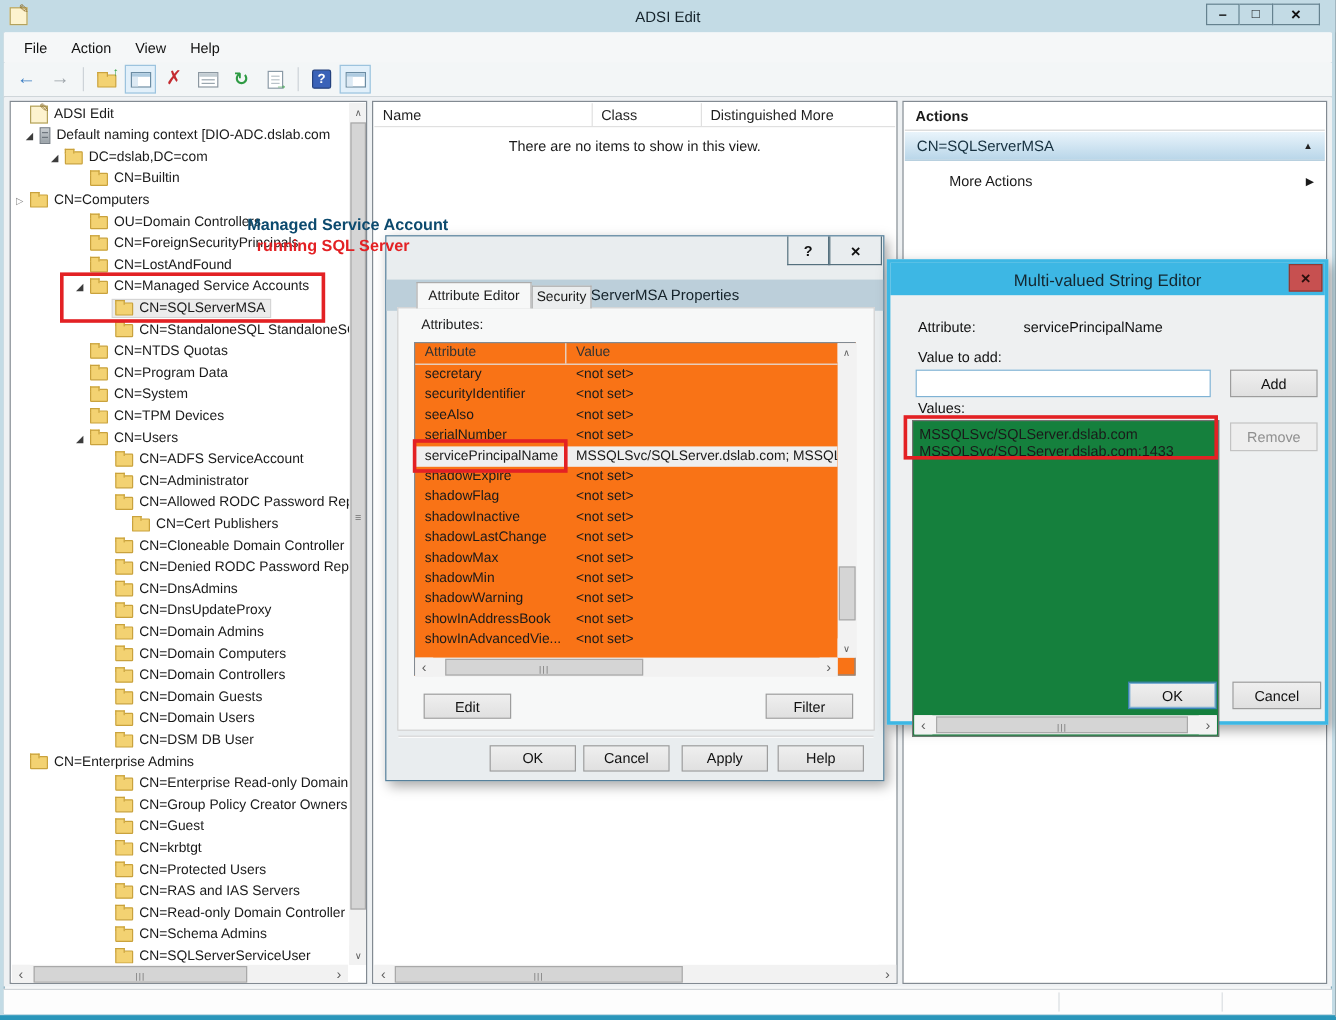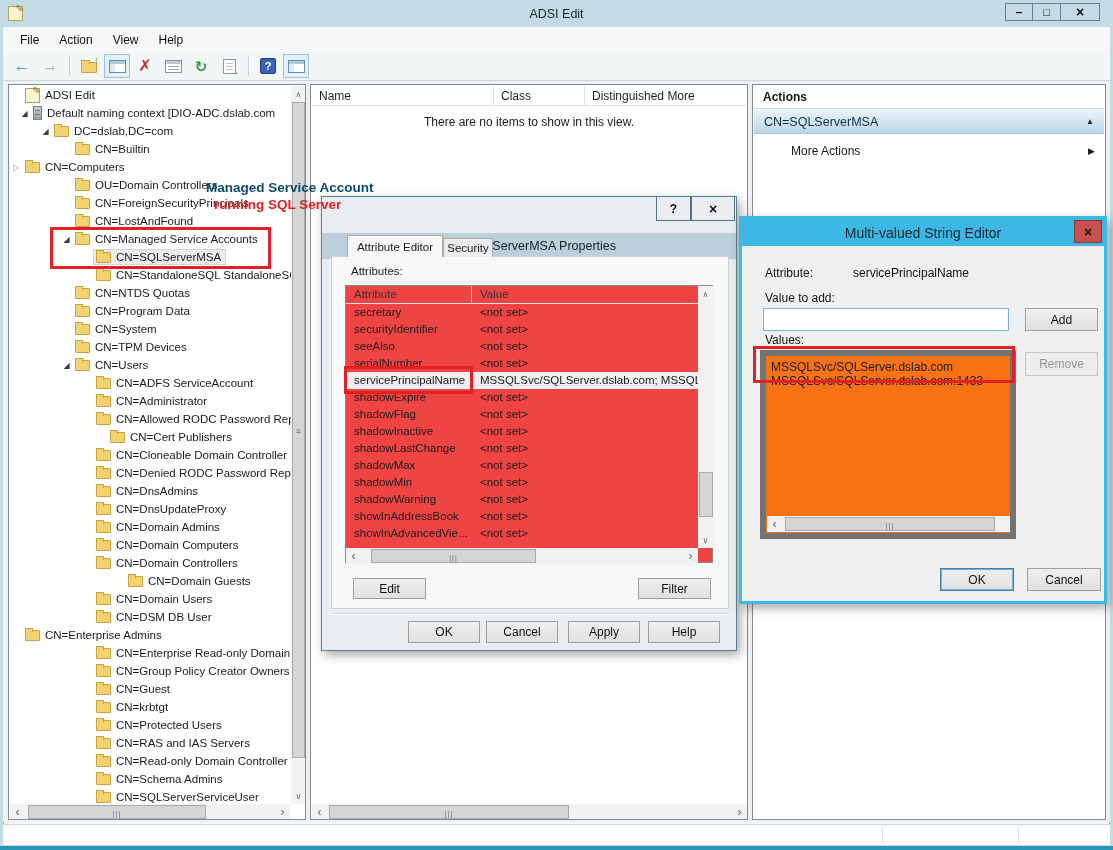--- a/index.html
+++ b/index.html
@@ -100,21 +100,21 @@
   #props-dialog{left:321px;top:196px;width:416px;height:455px;background:#e9edef;border:1px solid #56819c;z-index:20;box-shadow:3px 4px 10px rgba(0,0,0,.35);}
   #pd-title{position:absolute;left:0;top:0;right:0;height:26px;background:#bccfda;display:flex;align-items:center;justify-content:center;font-size:12.5px;color:#15232b;margin-top:36px;}
   .pd-btn{position:absolute;top:0;height:24px;border:1px solid #55707e;border-top:none;display:flex;align-items:center;justify-content:center;font-weight:bold;color:#111;}
   #pd-help{left:334px;width:35px;} #pd-help::before{content:'?';}
   #pd-close{left:369px;width:44px;} #pd-close::before{content:'×';font-size:14px;}
   .tab{position:absolute;border:1px solid #acacac;background:#ebedee;font-size:11.5px;display:flex;align-items:center;justify-content:center;}
   #tab-0{left:25px;top:38px;width:96px;height:22px;background:#f7f8f8;border-bottom:none;z-index:2;}
   #tab-1{left:121px;top:41px;width:50px;height:19px;border-bottom:none;}
   #tabpage{position:absolute;left:9px;top:59px;width:398px;height:353px;background:#f7f8f8;border:1px solid #d0d0d0;}
   #attrs-label{position:absolute;left:29px;top:68px;font-size:11.5px;}
-  #attr-list{position:absolute;left:23px;top:88px;width:368px;height:278px;background:#ef4444;border:1px solid #828a92;text-decoration:underline;}
+  #attr-list{position:absolute;left:23px;top:88px;width:368px;height:278px;background:#f97316;border:1px solid #828a92;text-decoration:underline;}
   #attr-header{position:absolute;left:0;top:0;width:352px;height:18px;display:grid;grid-template-columns:126px 1fr;border-bottom:1px solid #e4e4e4;font-size:11.5px;color:#333;}
   #attr-header span{padding:2px 0 0 8px;border-right:1px solid #e4e4e4;}
   #attr-header span:last-child{border-right:none;}
   #attr-rows{position:absolute;left:0;top:18px;width:352px;height:244px;overflow:hidden;}
   .arow{display:grid;grid-template-columns:126px 1fr;height:17px;line-height:17px;font-size:11.5px;white-space:nowrap;}
   .arow span{padding-left:8px;overflow:hidden;}
   .arow.hl{background:#efefef;}
   #edit-btn{left:31px;top:381px;width:73px;height:21px;}
   #filter-btn{left:316px;top:381px;width:73px;height:21px;}
   #pd-sep{position:absolute;left:10px;top:416px;width:396px;height:1px;background:#d8d8d8;box-shadow:0 1px 0 #fbfbfb;}
@@ -124,21 +124,21 @@
   #pd-help-btn{left:326px;top:424px;width:72px;height:22px;}
 
   
   #mvse-dialog{left:739px;top:216px;width:368px;height:388px;background:#eef0f1;border:3px solid #3db7e4;z-index:30;box-shadow:3px 4px 10px rgba(0,0,0,.35);}
   #mv-title{position:absolute;left:0;top:0;right:0;height:27px;background:#3db7e4;display:flex;align-items:center;justify-content:center;font-size:14px;color:#142730;}
   #mv-close{position:absolute;right:2px;top:1px;width:28px;height:23px;background:#c75050;border:1px solid #8e3a34;display:flex;align-items:center;justify-content:center;font-weight:bold;color:#2b0f0d;}
   #mv-close::before{content:'×';font-size:14px;}
   .mv-label{position:absolute;font-size:12px;color:#111;}
   #mv-input{position:absolute;left:21px;top:89px;width:246px;height:23px;border:1px solid #7fb2d4;background:#fff;font-size:12px;padding:0 4px;font-family:"Liberation Sans",sans-serif;}
   #mv-add{left:283px;top:89px;width:73px;height:23px;}
-  #mv-values-list{position:absolute;left:18px;top:131px;width:256px;height:189px;background:#f97316;border:6px solid #737373;overflow:hidden;}
+  #mv-values-list{position:absolute;left:18px;top:131px;width:256px;height:264px;background:#15803d;border:1px solid #737373;overflow:hidden;}
   .vline{font-size:12px;line-height:14px;padding:0 5px;white-space:nowrap;}
   #mv-values-list .vline:first-child{padding-top:4px;}
   #mv-remove{left:283px;top:133px;width:73px;height:24px;}
   #mv-ok{left:198px;top:349px;width:74px;height:23px;}
   #mv-cancel{left:285px;top:349px;width:74px;height:23px;}
 
   
   #statusbar{left:3px;top:824px;width:1107px;height:21px;background:#fdfdfd;border-top:1px solid #cfd4d8;}
   .status-sep{position:absolute;top:2px;bottom:2px;width:1px;background:#dadee1;}
   #bottom-edge{left:0;top:846px;width:1113px;height:4px;background:#2a96ba;}
@@ -389,21 +389,21 @@
             <span class="tlabel">CN=Domain Computers</span>
           </span>
         </div>
         <div class="tree-row" style="padding-left: 71px;">
           <span class="exp "></span>
           <span class="titem">
             <span class="t-folder"></span>
             <span class="tlabel">CN=Domain Controllers</span>
           </span>
         </div>
-        <div class="tree-row" style="padding-left: 71px; margin-left: 32px;">
+        <div class="tree-row" style="padding-left: 71px;">
           <span class="exp "></span>
           <span class="titem">
             <span class="t-folder"></span>
             <span class="tlabel">CN=Domain Guests</span>
           </span>
         </div>
         <div class="tree-row" style="padding-left: 71px;">
           <span class="exp "></span>
           <span class="titem">
             <span class="t-folder"></span>

